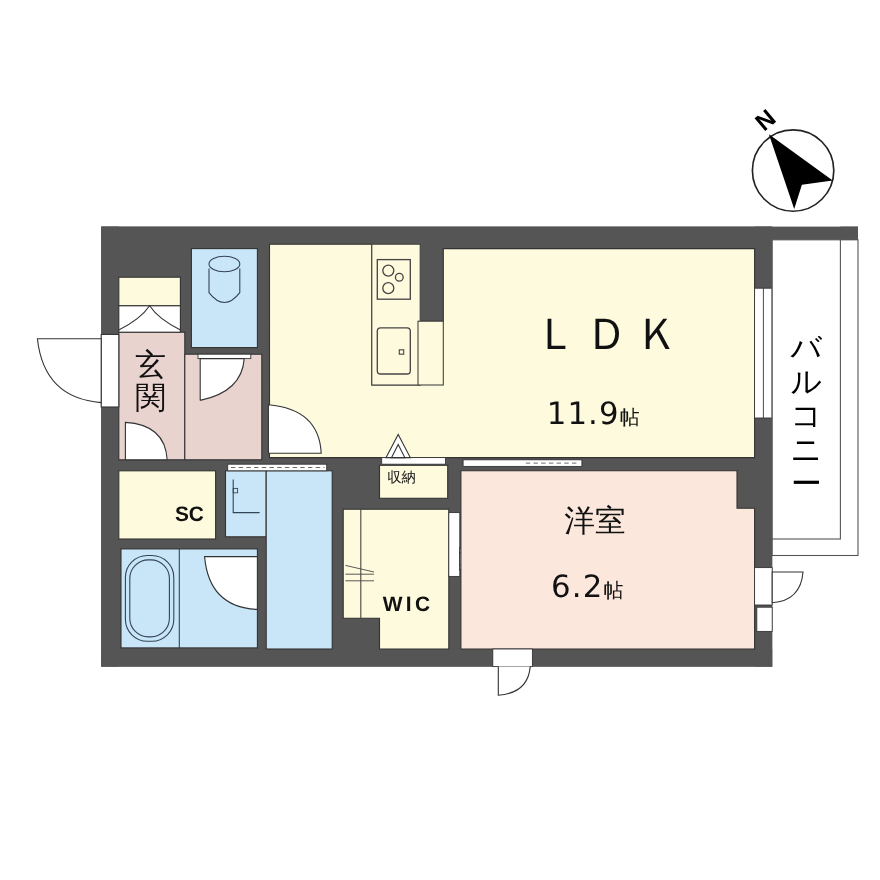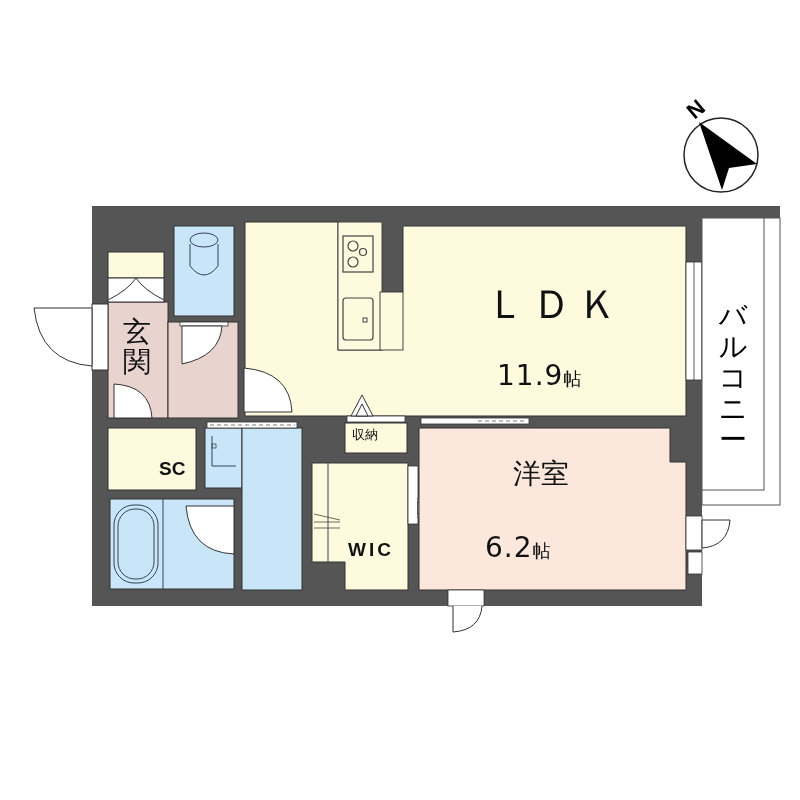--- a/index.html
+++ b/index.html
@@ -110,21 +110,21 @@
     <circle cx="721" cy="155" r="37" fill="#fff" stroke="#222" stroke-width="1.5"></circle>
     <polygon points="699,122 757,164 729,168 722,190" fill="#000"></polygon>
     <text x="688" y="118" font-size="22" font-weight="bold" font-family="Liberation Sans, sans-serif" transform="rotate(-40 694 110)">N</text>
   </g>
 </svg>
 
 <div class="lbl room-big" style="left:486px;top:284px;letter-spacing:6px;">ＬＤＫ</div>
 <div class="lbl area" style="left:497px;top:328px;margin-top:34px;"><span>11.9</span><small>帖</small></div>
 
 <div class="lbl jp" style="left:513px;top:460px;">洋室</div>
-<div class="lbl area" style="left:485px;top:520px;margin-top:14px;"><span>6.2</span><small>帖</small></div>
+<div class="lbl area" style="left:501px;top:520px;"><span>6.2</span><small>帖</small></div>
 
 <div class="lbl jp" style="left:123px;top:318px;">玄</div>
 <div class="lbl jp" style="left:123px;top:348px;">関</div>
 
 <div class="lbl sm" style="left:138px;top:459px;margin-left:21px;">SC</div>
 <div class="lbl" style="left:352px;top:428px;font-size:13px;">収納</div>
 <div class="lbl sm" style="left:348px;top:540px;letter-spacing:3px;">WIC</div>
 
 <div class="abs" style="left:716px;top:300px;width:34px;font-size:28px;line-height:31px;text-align:center;">
   <div>バ</div>

